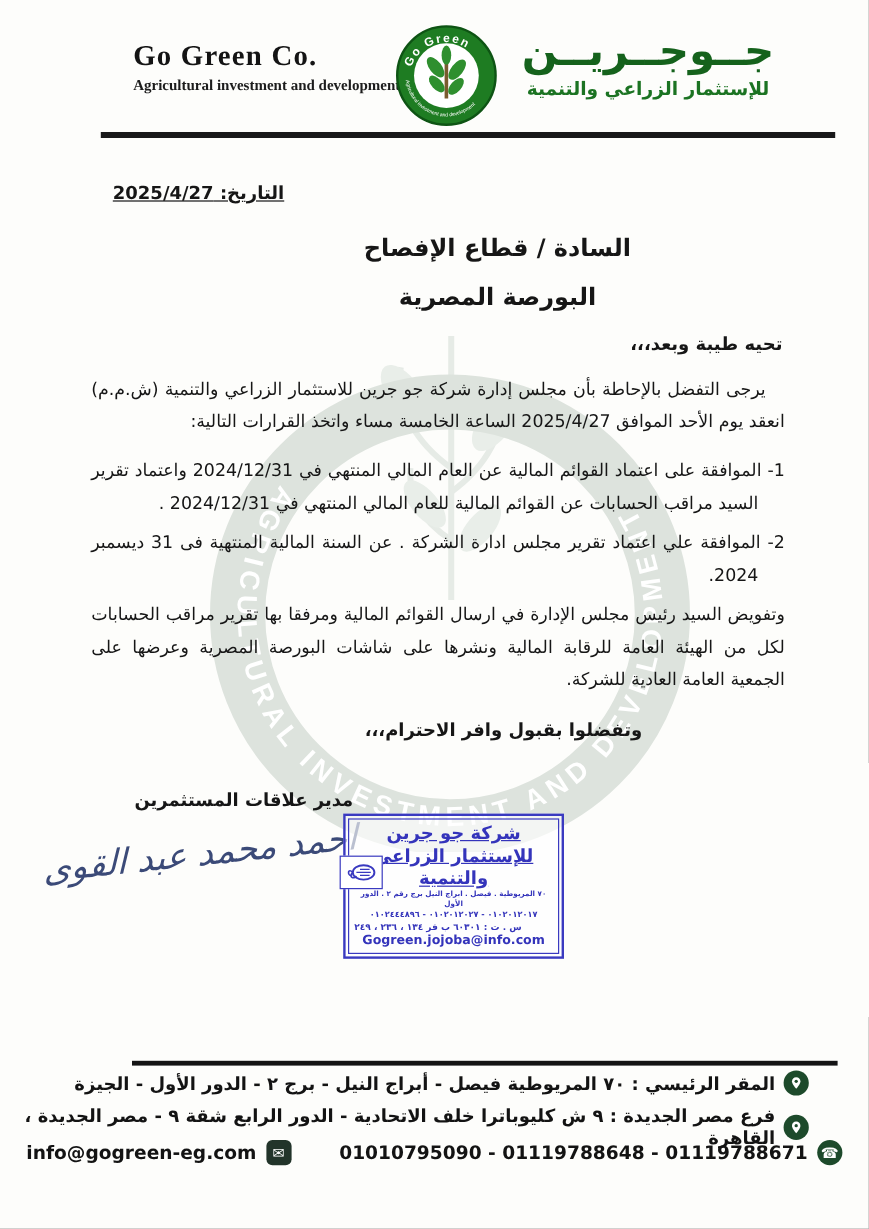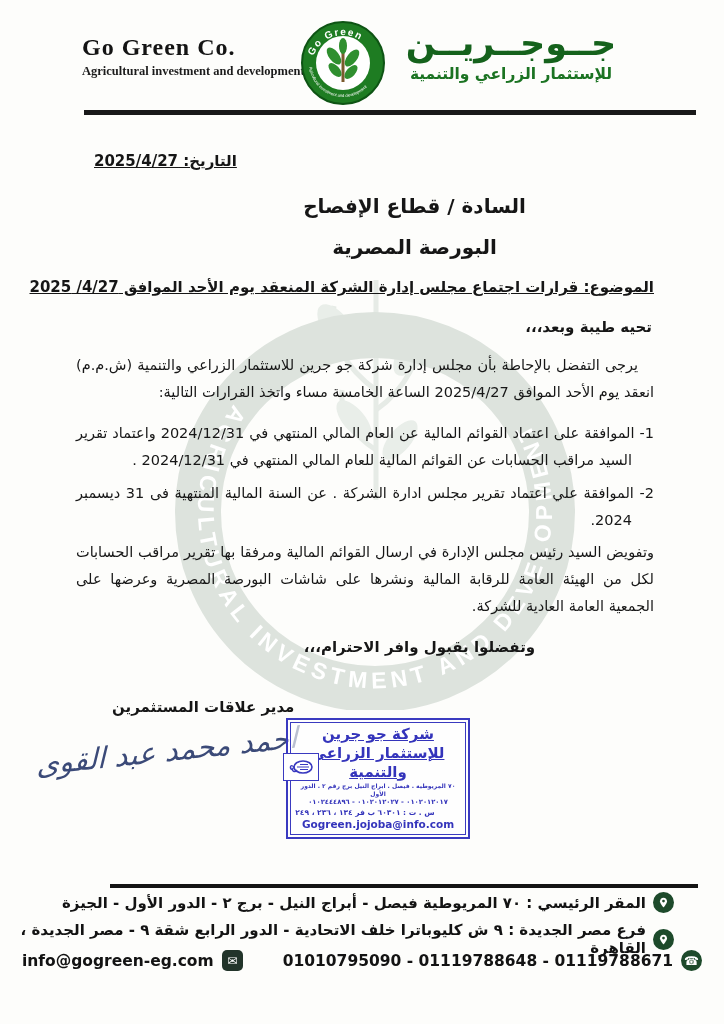--- a/index.html
+++ b/index.html
@@ -1,19 +1,19 @@
 <!DOCTYPE html>
 <html lang="ar"><head>
 <meta charset="utf-8">
 <style>
   html,body{margin:0;padding:0;background:#8a8a8a;}
   .page{position:relative;width:724px;height:1024px;margin:0 auto;background:#fdfdfb;
         overflow:hidden;font-family:"DejaVu Sans",sans-serif;color:#161616;}
   
-  .header{position:absolute;top:18px;left:0;right:0;display:flex;justify-content:flex-start;
+  .header{position:absolute;top:18px;left:0;right:0;display:flex;justify-content:center;
           align-items:flex-start;padding:0 30px 0 82px;z-index:2;}
   .h-left{margin-top:16px;width:218px;}
   .h-left .en-title{font-family:"Liberation Serif",serif;font-weight:bold;font-size:24px;
                     letter-spacing:1px;color:#141414;}
   .h-left .en-sub{font-family:"Liberation Serif",serif;font-weight:bold;font-size:12.5px;
                   color:#1c1c1c;margin-top:3px;white-space:nowrap;}
   .h-badge{width:86px;height:86px;margin-top:2px;}
   .h-right{width:250px;text-align:center;direction:rtl;margin-top:6px;}
   .h-right .ar-title{font-size:35px;font-weight:bold;color:#15621c;line-height:1.1;}
   .h-right .ar-sub{font-size:15.5px;font-weight:bold;color:#1b7322;margin-top:2px;}
@@ -131,21 +131,20 @@
   <div class="rule"></div>
 
   <div class="body">
     <div class="date">التاريخ: 2025/4/27</div>
 
     <div class="recipients">
       <div>السادة / قطاع الإفصاح</div>
       <div>البورصة المصرية</div>
     </div>
 
-    <div class="subject">الموضوع: قرارات اجتماع مجلس إدارة الشركة المنعقد يوم الأحد الموافق 4/27/ 2025</div>
 
     <div class="greeting">تحيه طيبة وبعد،،،</div>
 
     <div class="par indent">يرجى التفضل بالإحاطة بأن مجلس إدارة شركة جو جرين للاستثمار الزراعي والتنمية (ش.م.م) انعقد يوم الأحد الموافق 2025/4/27 الساعة الخامسة مساء واتخذ القرارات التالية:</div>
 
     <div class="decision">1- الموافقة على اعتماد القوائم المالية عن العام المالي المنتهي في 2024/12/31 واعتماد تقرير السيد مراقب الحسابات عن القوائم المالية للعام المالي المنتهي في 2024/12/31 .</div>
     <div class="decision">2- الموافقة علي اعتماد تقرير مجلس ادارة الشركة . عن السنة المالية المنتهية فى 31 ديسمبر 2024.</div>
 
     <div class="par">وتفويض السيد رئيس مجلس الإدارة في ارسال القوائم المالية ومرفقا بها تقرير مراقب الحسابات لكل من الهيئة العامة للرقابة المالية ونشرها على شاشات البورصة المصرية وعرضها على الجمعية العامة العادية للشركة.</div>
 

